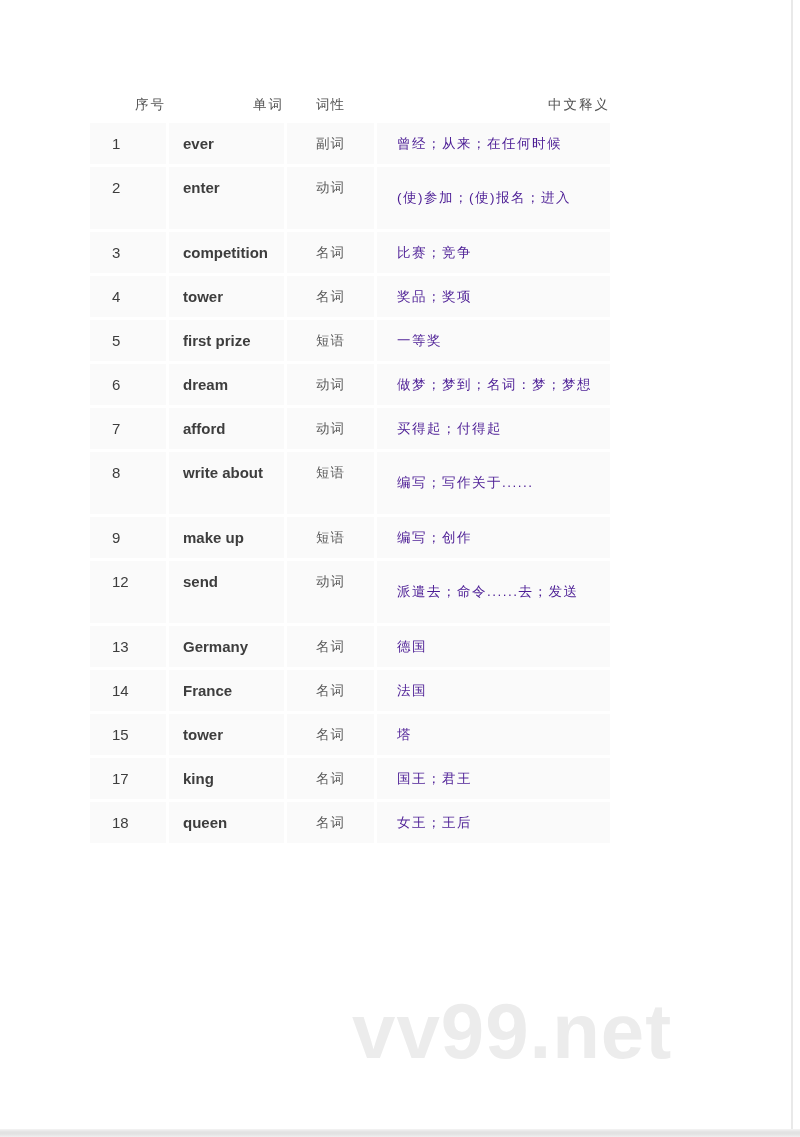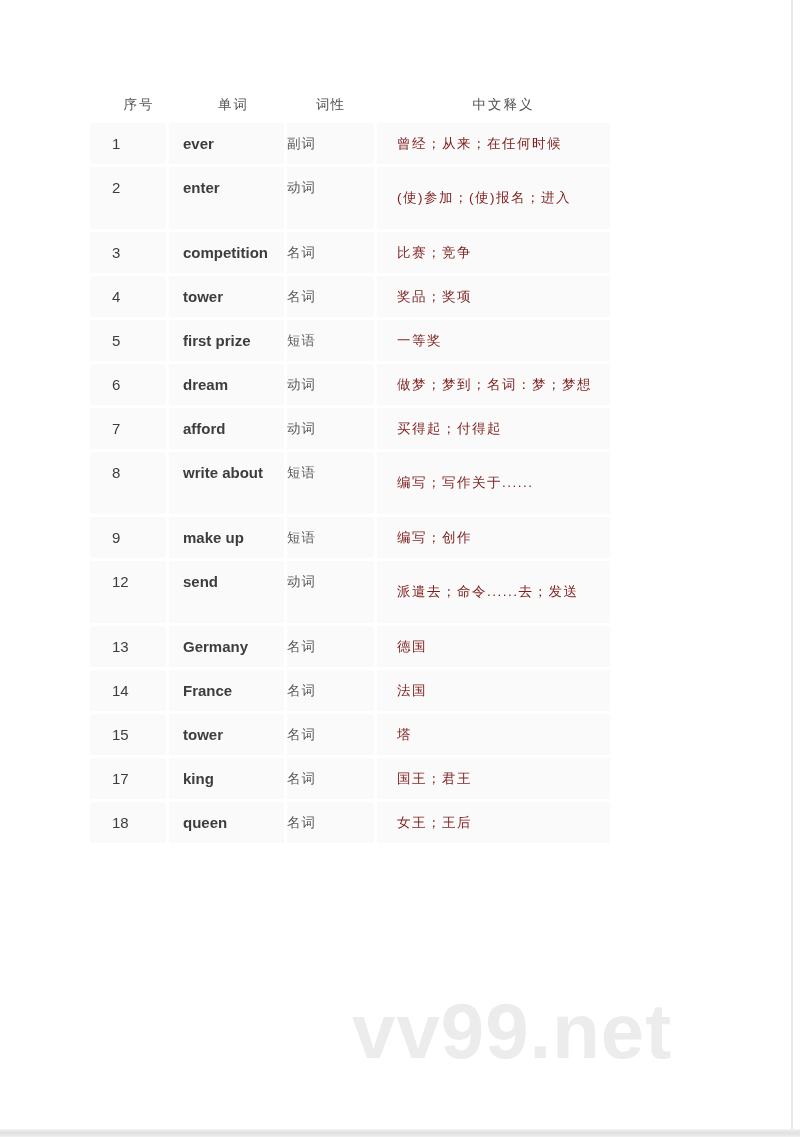--- a/index.html
+++ b/index.html
@@ -61,42 +61,42 @@
   col.w3 { width: 87px; }
   col.w4 { width: 233px; }
 
   thead th {
     height: 30px;
     background: transparent;
     font-weight: 400;
     font-size: 13.5px;
     color: #525252;
     letter-spacing: 2px;
-    text-align: center;
+    text-align: right;
     vertical-align: middle;
   }
   th.h1 { padding-left: 22px; }
   th.h2 { padding-left: 14px; }
   th.h3 { text-align: center; letter-spacing: 1px; }
   th.h4 { padding-left: 20px; margin-top: 43px; }
 
   tbody td {
     background: #fafafa;
     height: 41px;
     vertical-align: middle;
   }
   tr.tall td { height: 62px; }
   tr.tall td.c1,
   tr.tall td.c2,
   tr.tall td.c3 { vertical-align: top; padding-top: 12px; }
 
   td.c1 { padding-left: 22px; font-size: 15px; color: #3d3d3d; }
   td.c2 { padding-left: 14px; font-size: 15px; color: #3d3d3d; font-weight: bold; }
-  td.c3 { font-size: 13.5px; color: #5a5a5a; letter-spacing: 1px; }
-  td.c4 { padding-left: 20px; font-size: 13.5px; color: #7f1d1d; letter-spacing: 1.5px; }
+  td.c3 { text-align: center; font-size: 13.5px; color: #5a5a5a; letter-spacing: 1px; }
+  td.c4 { padding-left: 20px; font-size: 13.5px; color: #4c1d95; letter-spacing: 1.5px; }
 </style>
 </head>
 <body>
 
 <div class="page">
 
   <table class="vocab">
     <colgroup>
         <col class="w1">
         <col class="w2">

